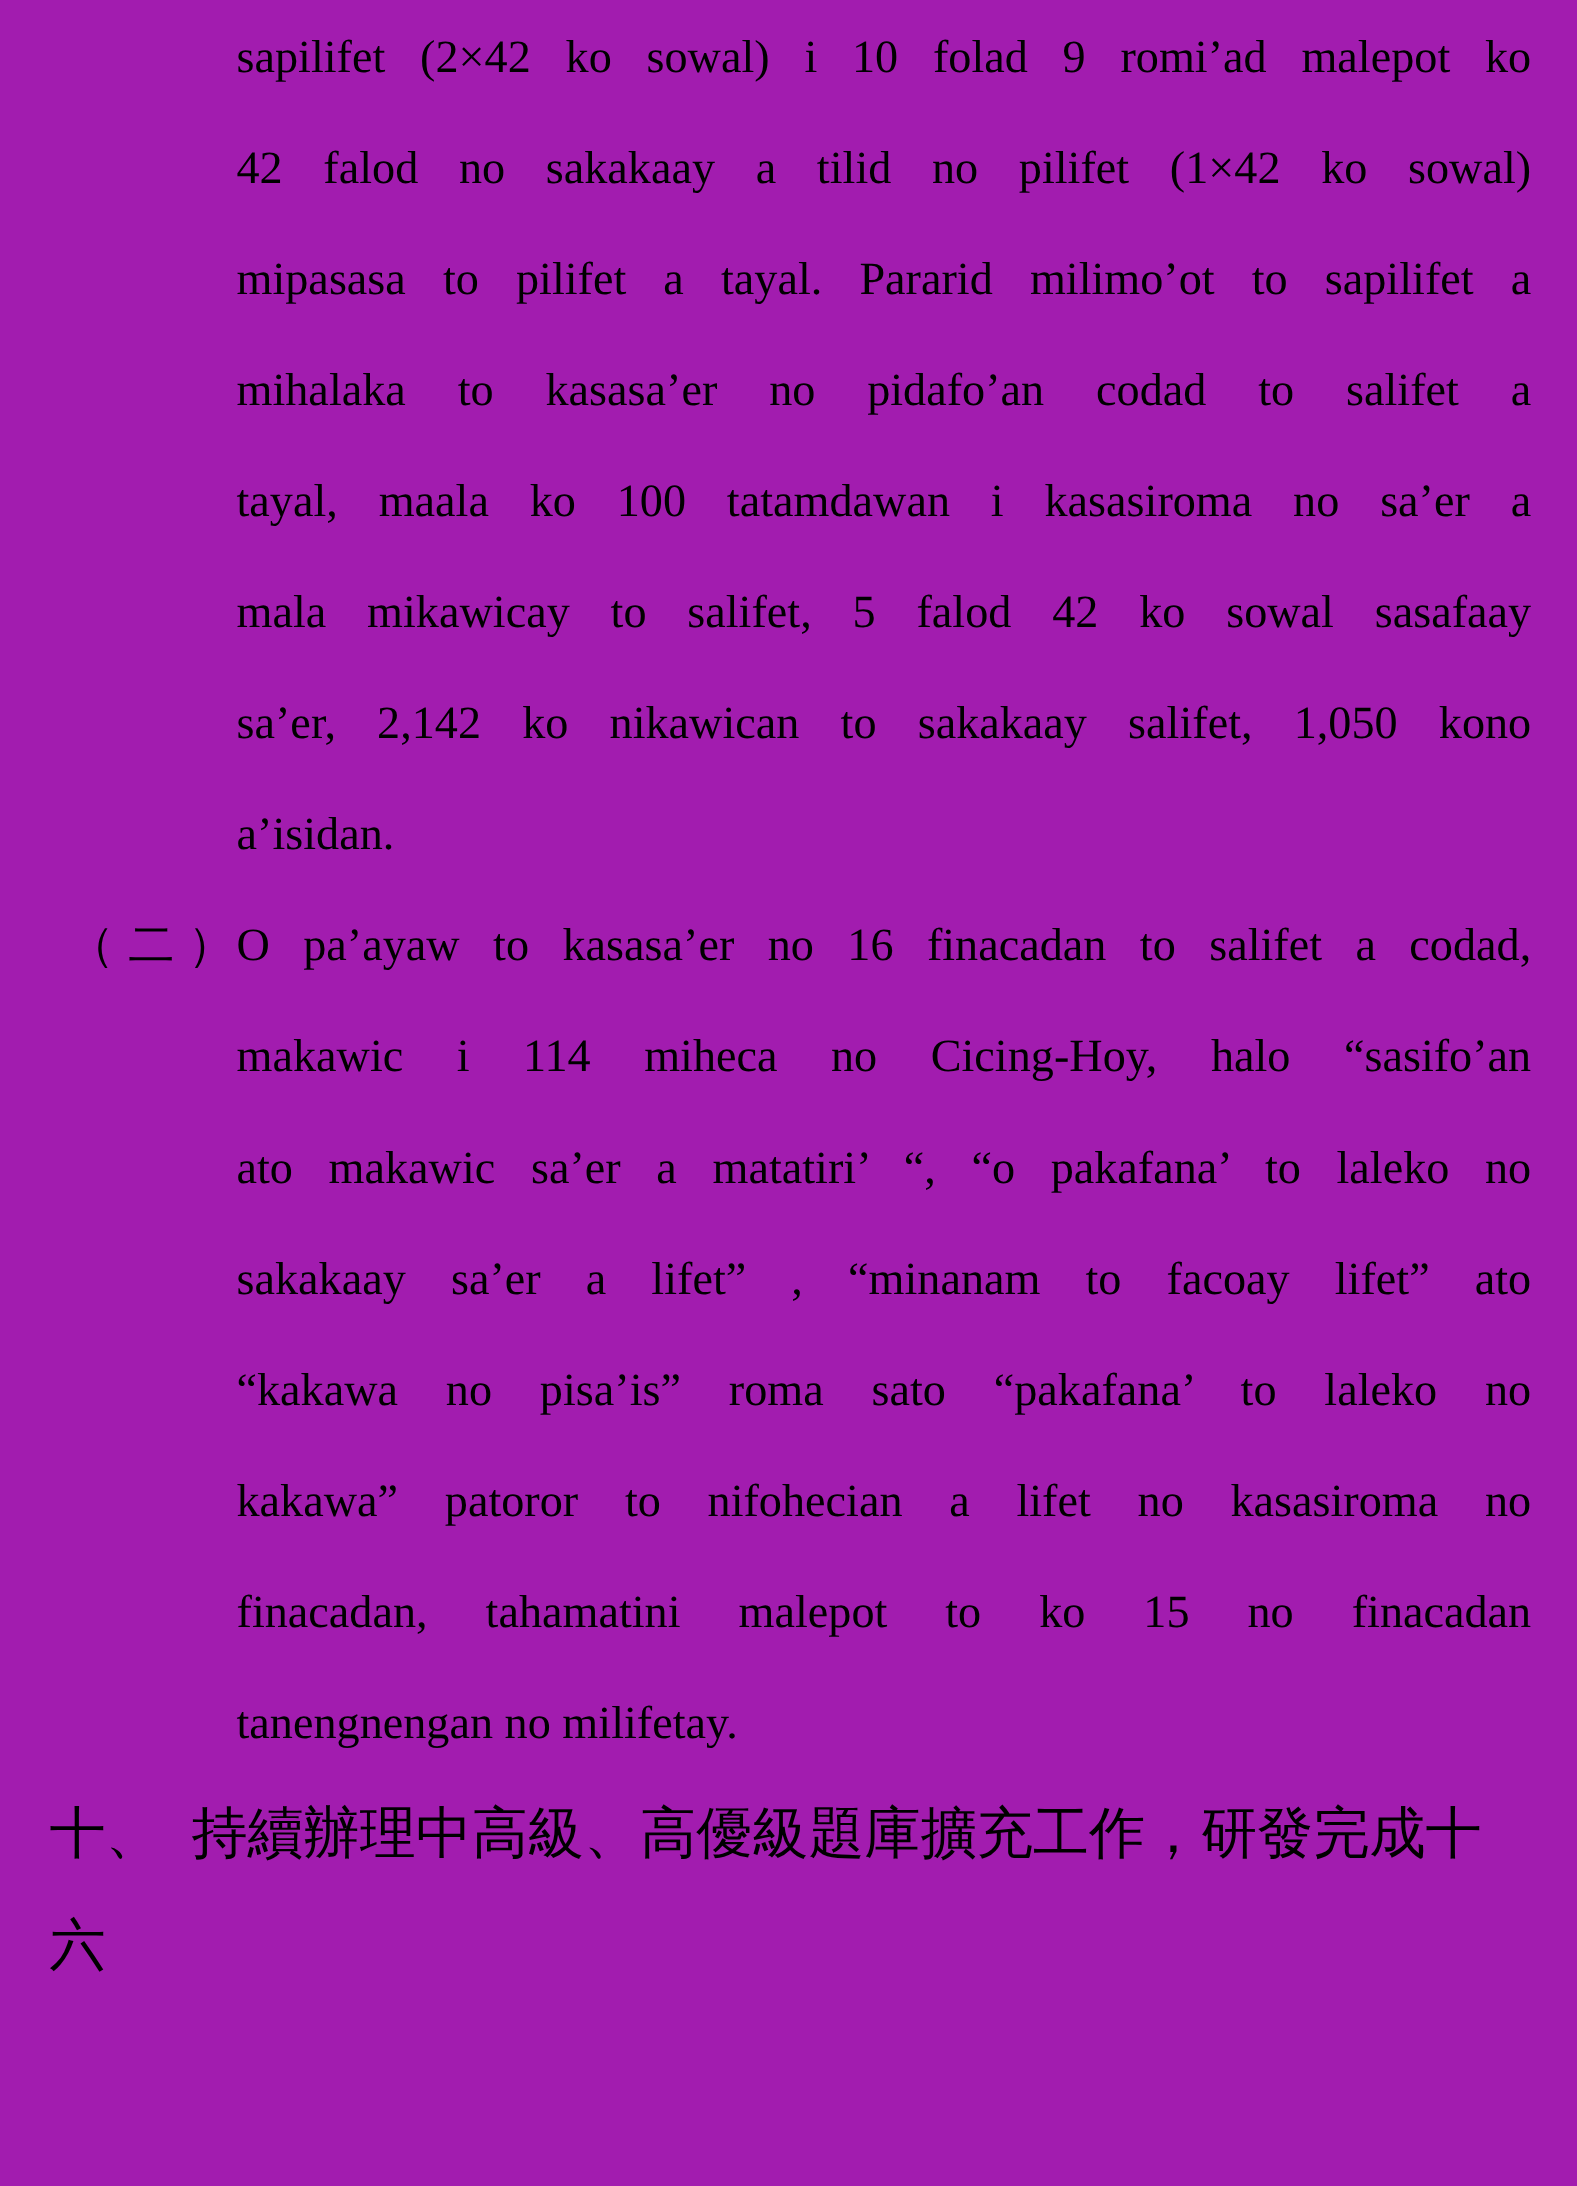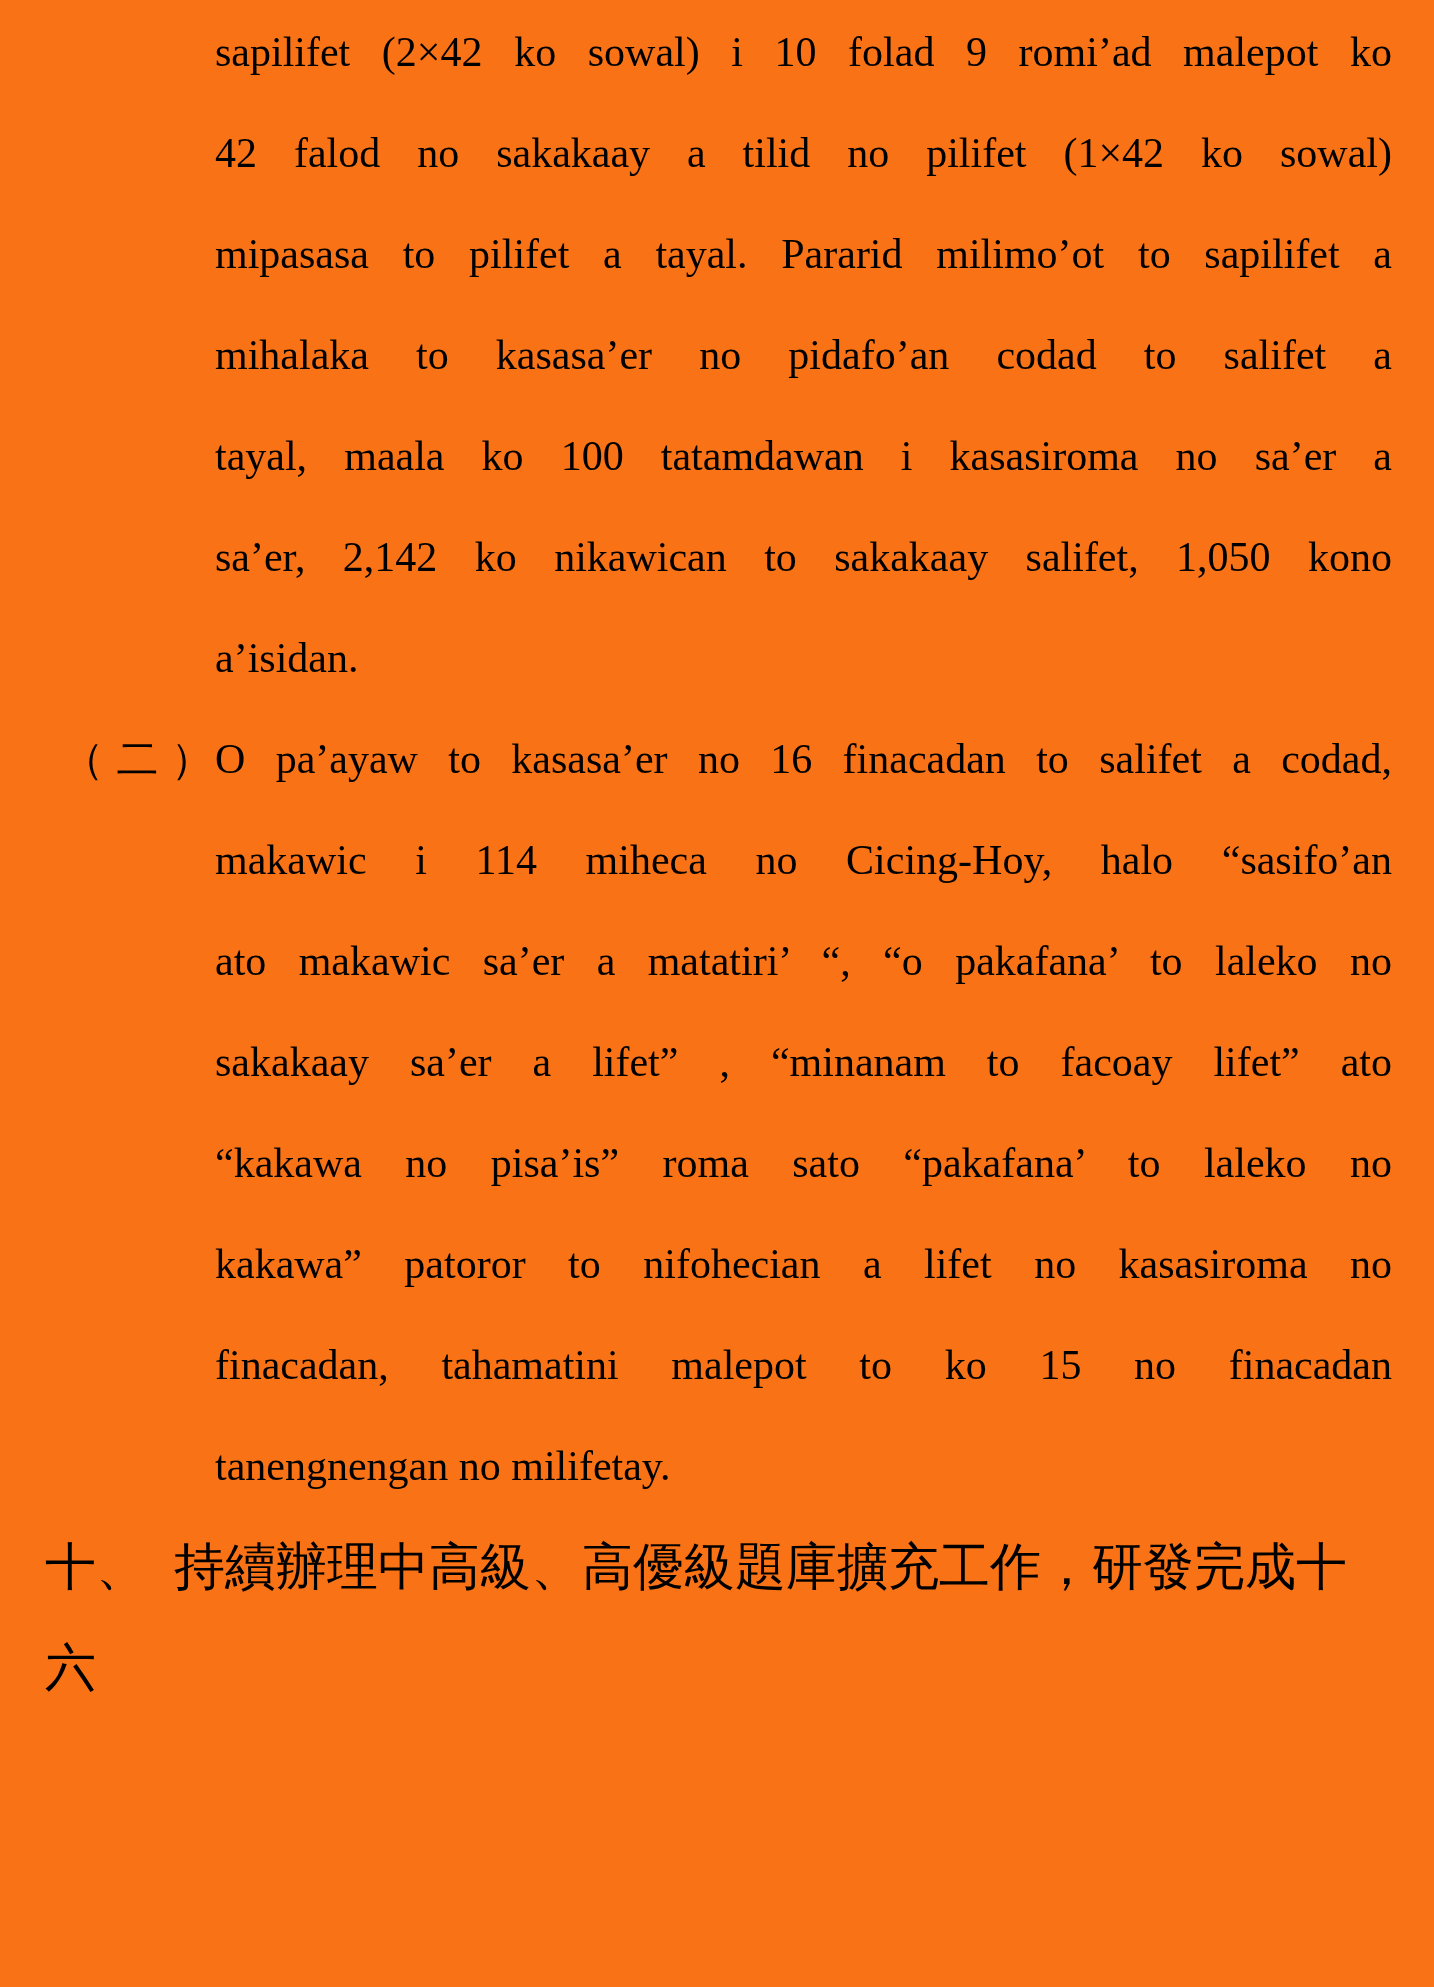--- a/index.html
+++ b/index.html
@@ -4,21 +4,21 @@
 <style>
   html, body {
     margin: 0;
     padding: 0;
     background: #ffffff;
   }
   .page {
     position: relative;
     width: 1434px;
     height: 1987px;
-    background: #f97316;
+    background: #a21caf;
     color: #000000;
     overflow: hidden;
     font-family: "Liberation Serif", "DejaVu Serif", serif;
   }
   .body-block {
     position: absolute;
     top: 2px;
     left: 215px;
     width: 1177px;
   }
@@ -68,20 +68,21 @@
 
 <div class="page">
   <div class="body-block">
 
     <div>
       <div class="line fill">sapilifet (2×42 ko sowal) i 10 folad 9 romi’ad malepot ko</div>
       <div class="line fill">42 falod no sakakaay a tilid no pilifet (1×42 ko sowal)</div>
       <div class="line fill">mipasasa to pilifet a tayal. Pararid milimo’ot to sapilifet a</div>
       <div class="line fill">mihalaka to kasasa’er no pidafo’an codad to salifet a</div>
       <div class="line fill">tayal, maala ko 100 tatamdawan i kasasiroma no sa’er a</div>
+      <div class="line fill">mala mikawicay to salifet, 5 falod 42 ko sowal sasafaay</div>
       <div class="line fill">sa’er, 2,142 ko nikawican to sakakaay salifet, 1,050 kono</div>
       <div class="line open">a’isidan.</div>
     </div>
 
     <div>
       <div class="line fill hang">
         <span class="item-marker">（二）</span><span>O pa’ayaw to kasasa’er no 16 finacadan to salifet a codad,</span>
       </div>
       <div class="line fill">makawic i 114 miheca no Cicing-Hoy, halo “sasifo’an</div>
       <div class="line fill">ato makawic sa’er a matatiri’ “, “o pakafana’ to laleko no</div>

